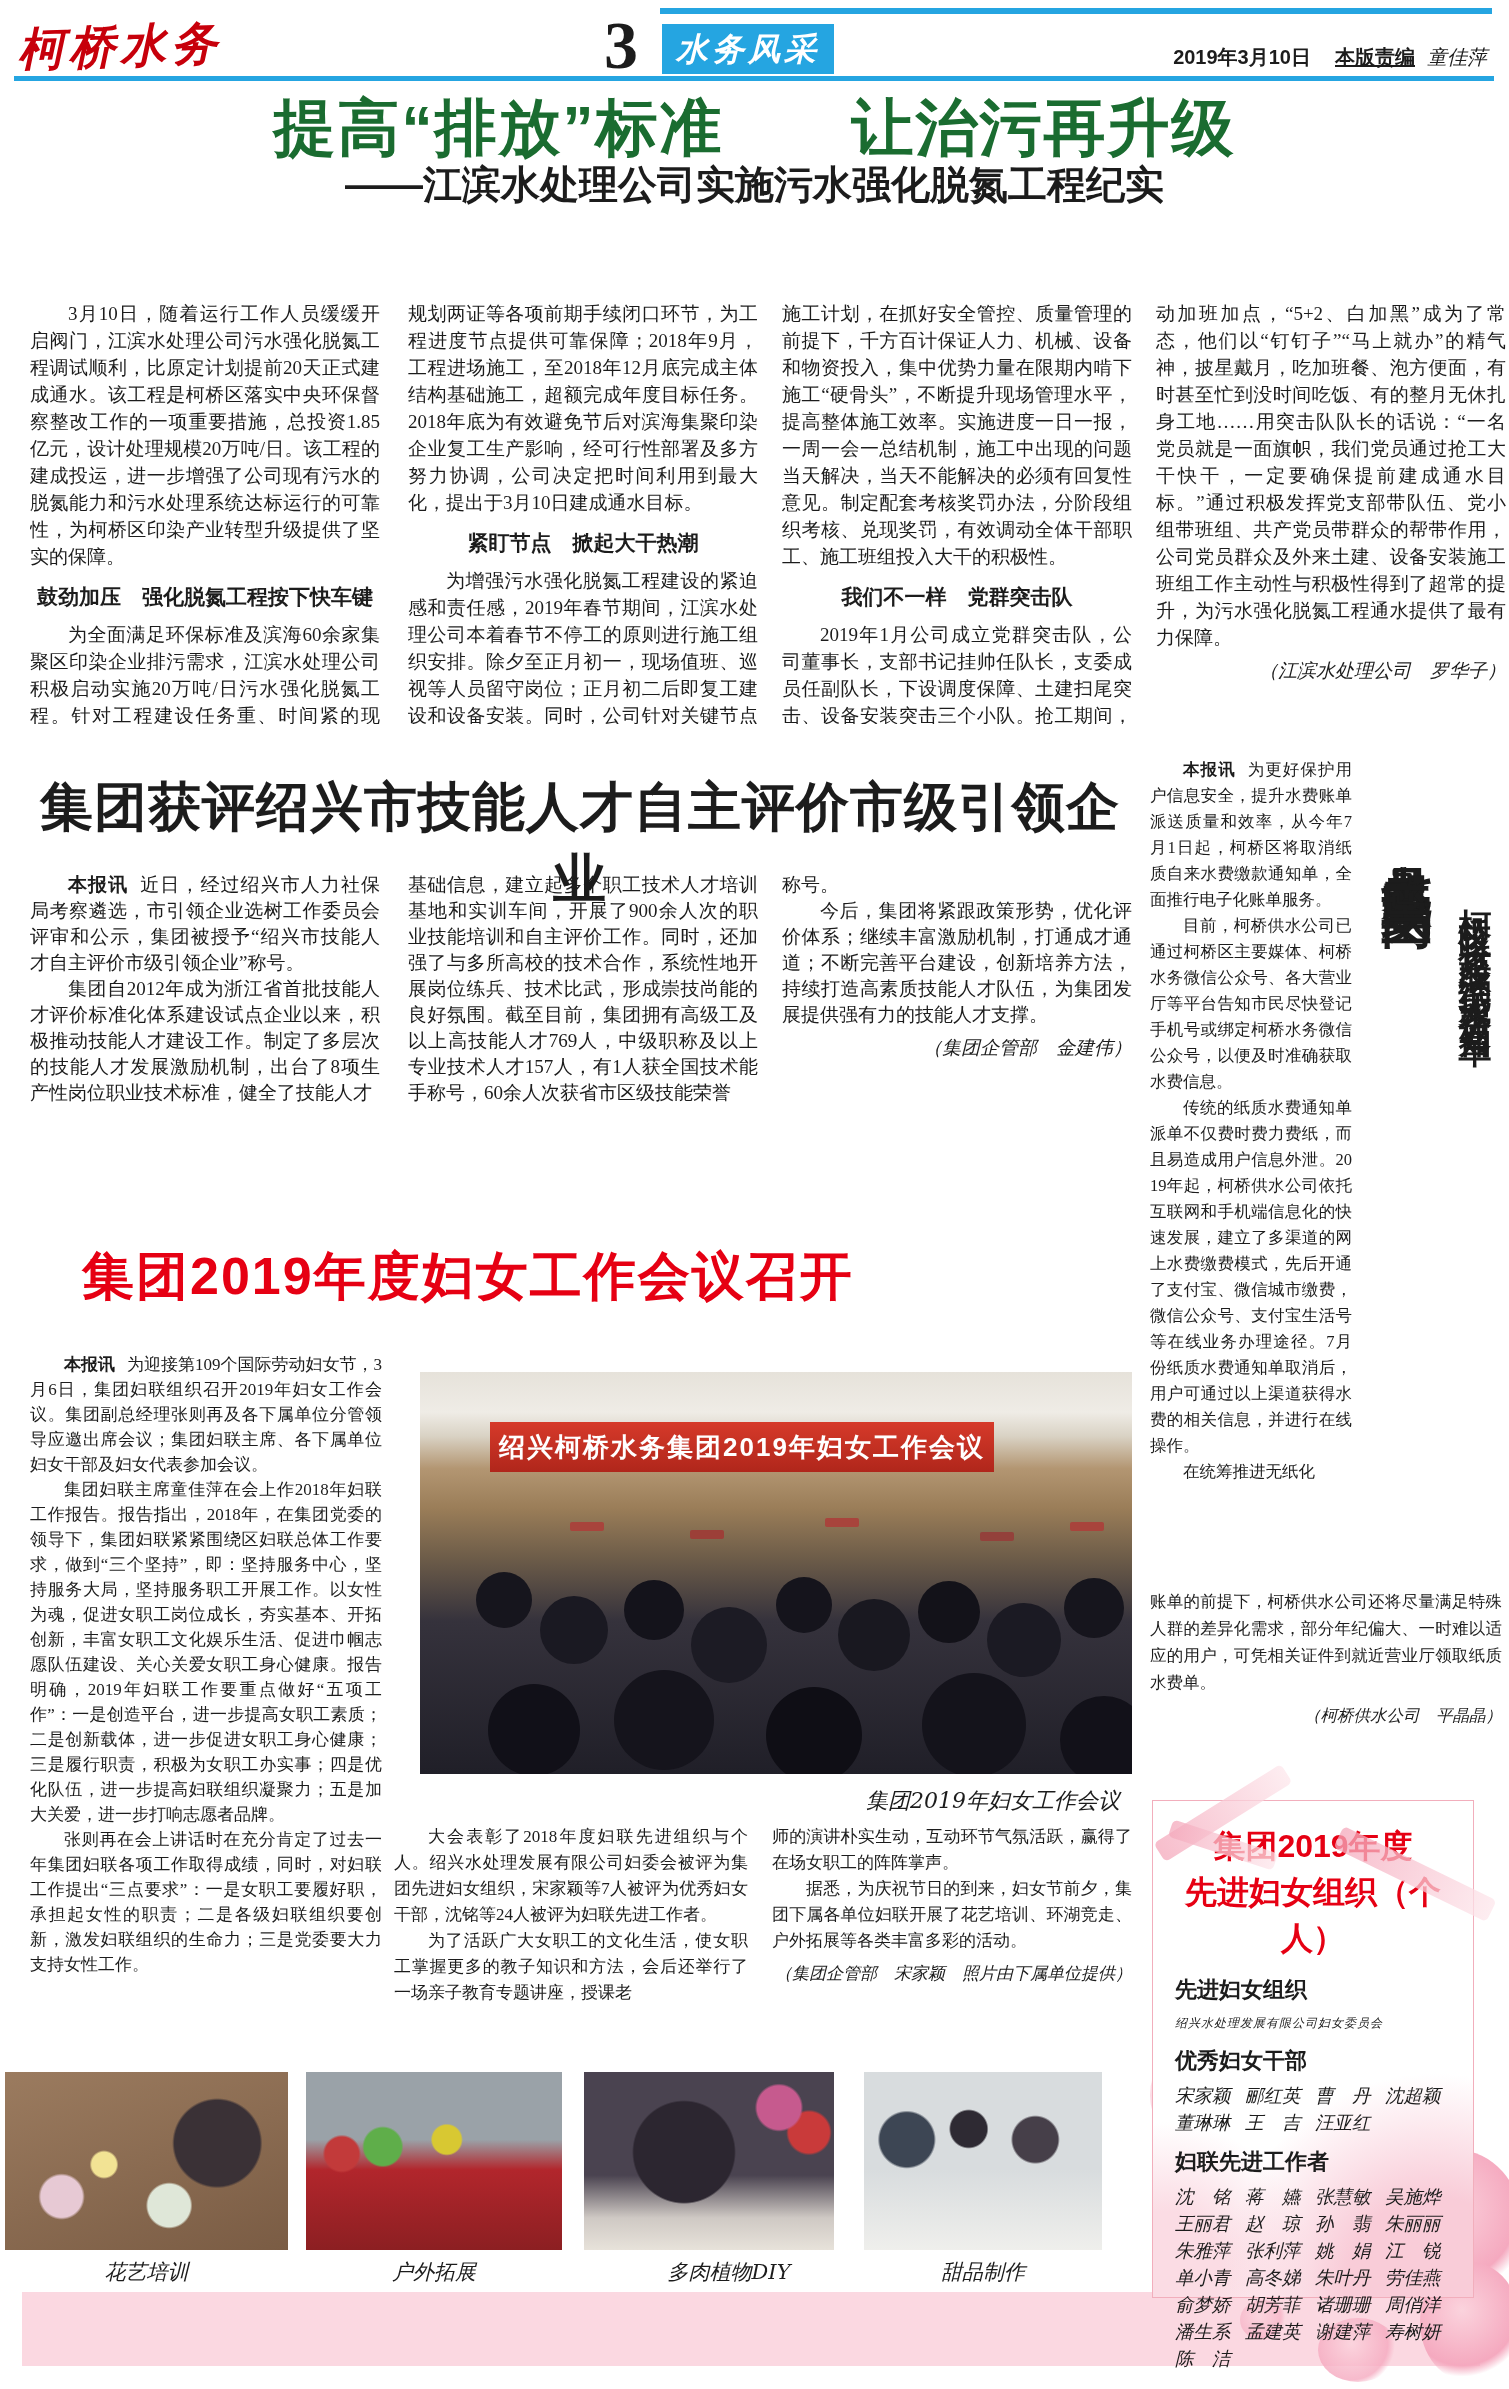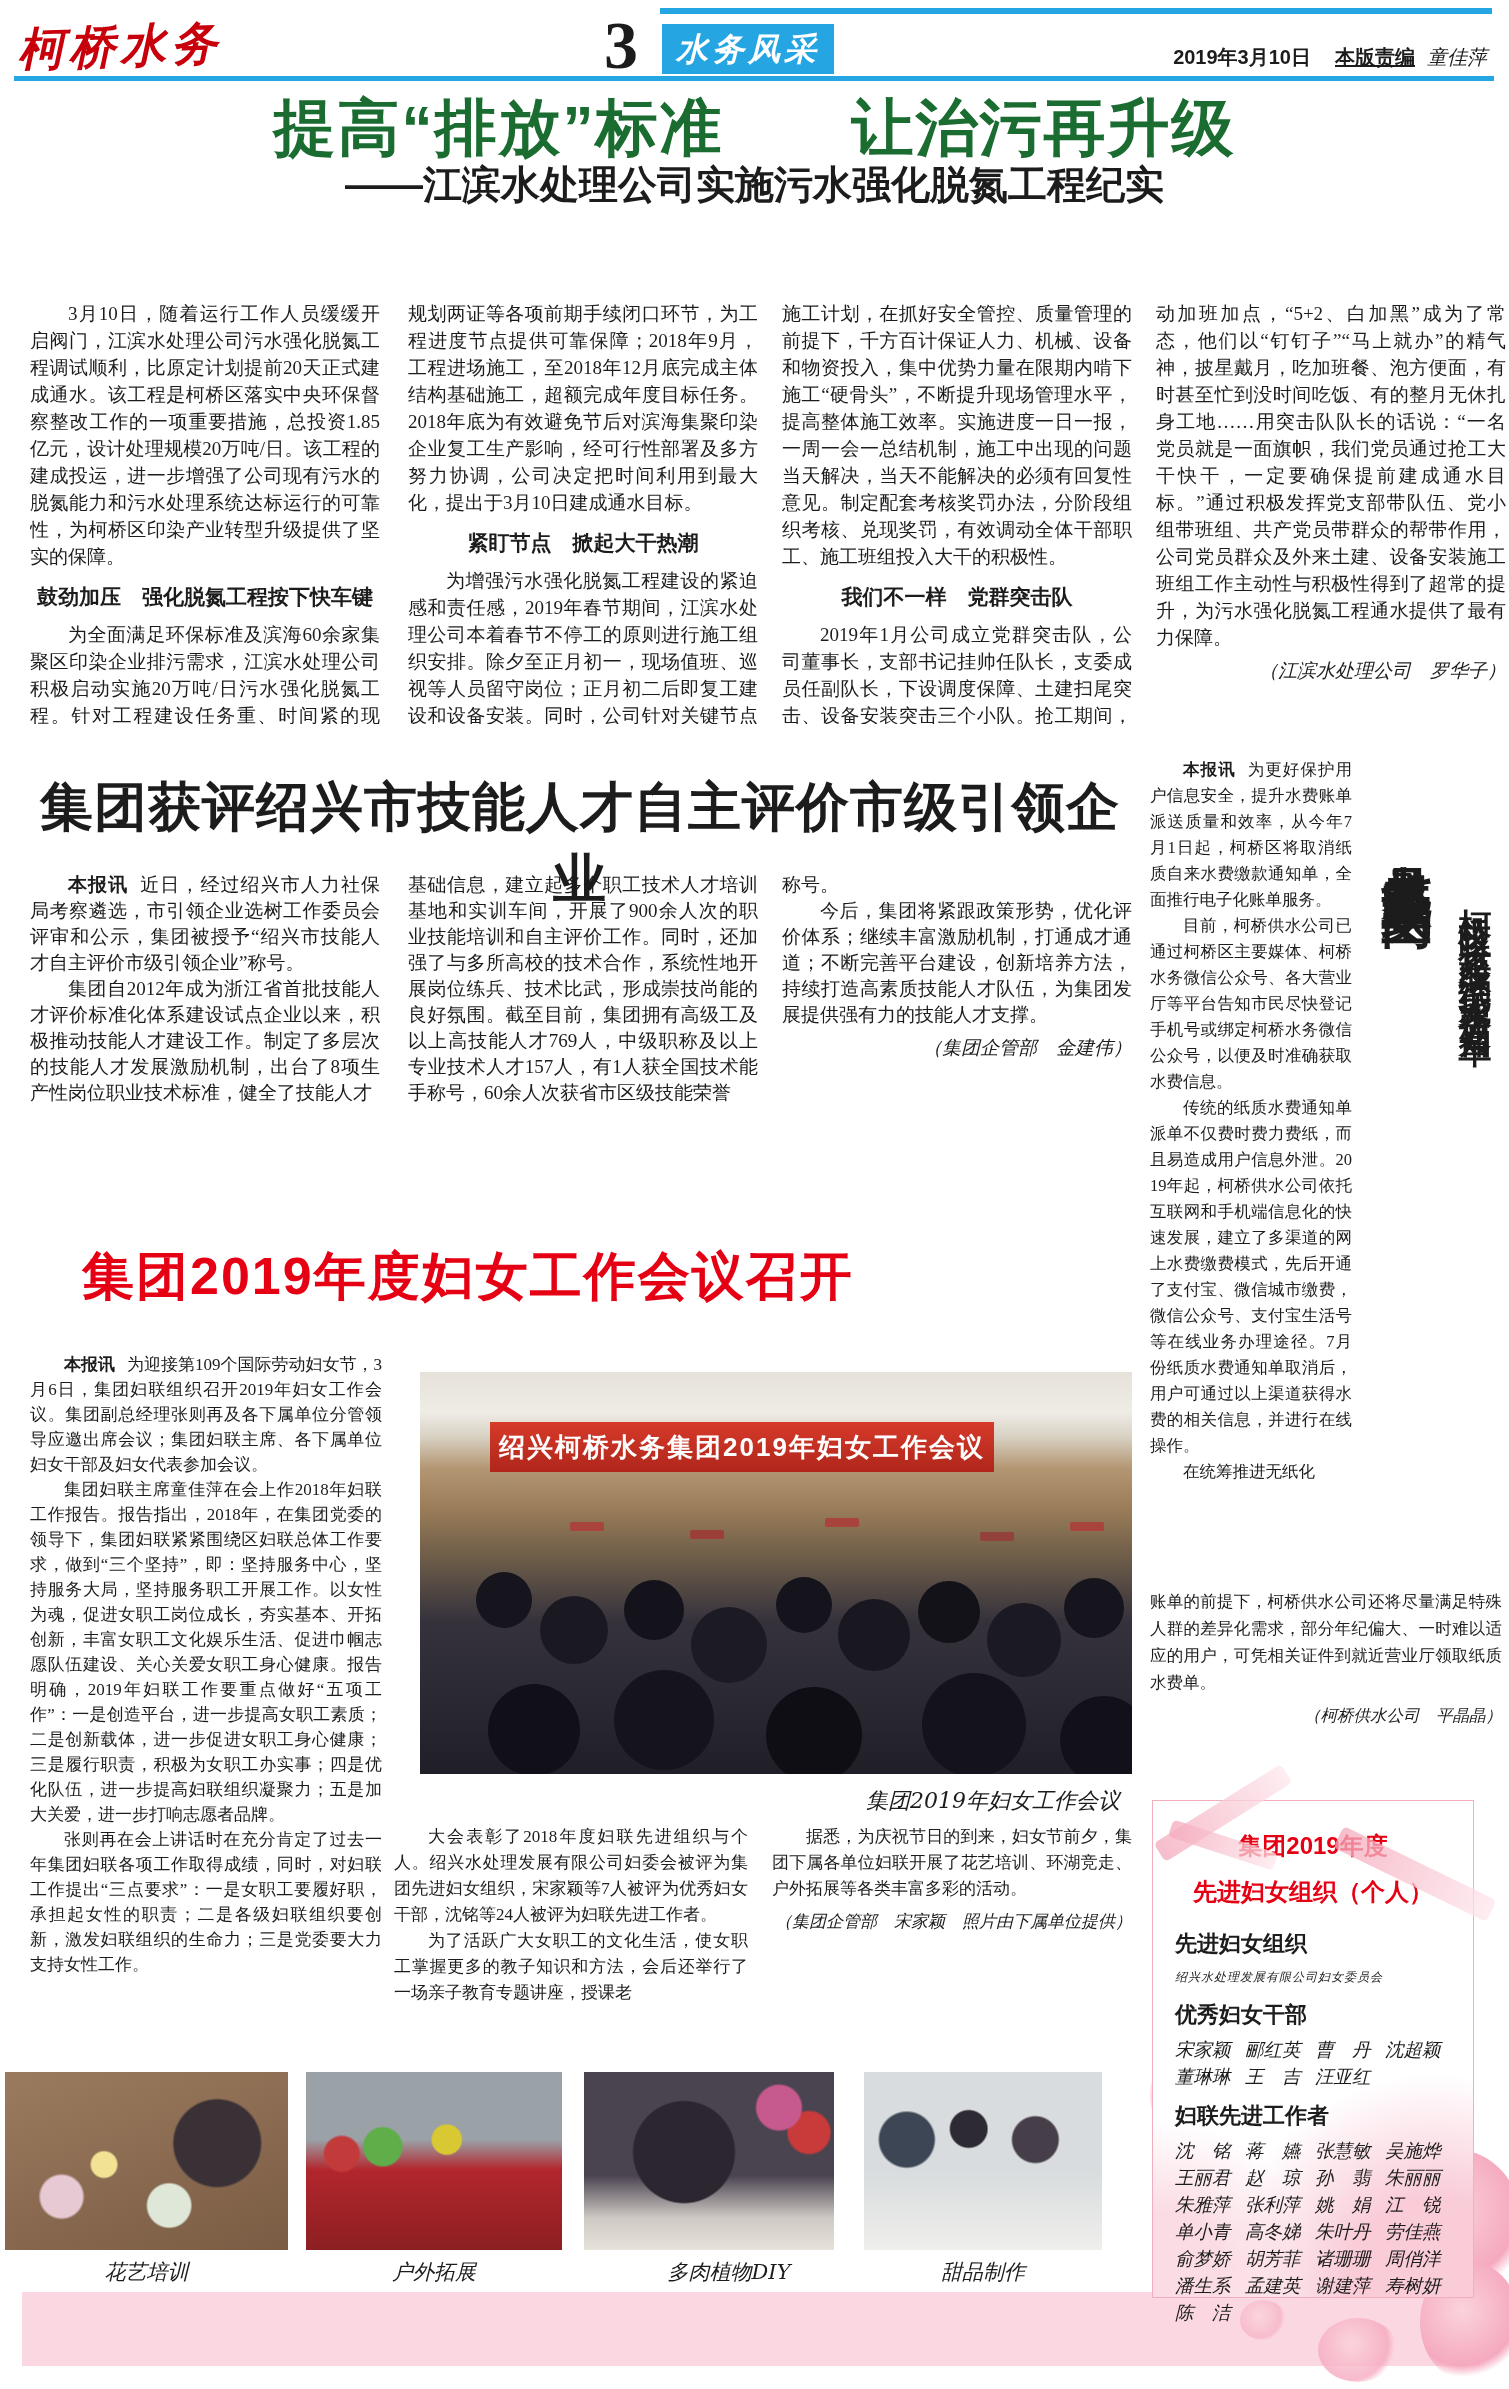--- a/index.html
+++ b/index.html
@@ -100,21 +100,21 @@
   .bcap{position:absolute;top:2258px;font-size:21px;font-style:italic;font-family:"DejaVu Serif",serif;text-align:center;}
   #bc1{left:5px;width:283px;} #bc2{left:306px;width:256px;} #bc3{left:604px;width:250px;} #bc4{left:864px;width:238px;}
   .pinkstrip{position:absolute;left:22px;top:2292px;width:1458px;height:74px;background:#fbd8e1;z-index:0;}
 
   
   .awards{position:absolute;left:1152px;top:1800px;width:322px;height:498px;z-index:2;border:1px solid #f2aebc;
         background:
           radial-gradient(circle at 88% 98%,#f9ccd8 0 16%,transparent 38%),
           radial-gradient(circle at 4% 94%,#fbdce4 0 10%,transparent 26%),#fff;
         padding:22px 22px 0;box-sizing:border-box;}
-  .aw-title{color:#e60013;font-weight:900;text-align:center;font-size:24px;line-height:46px;
+  .aw-title{color:#e60013;font-weight:900;text-align:center;font-size:32px;line-height:46px;
         font-family:"Liberation Sans",sans-serif;margin-bottom:14px;}
   .aw-head{font-size:22px;font-weight:bold;font-family:"Liberation Sans",sans-serif;margin:14px 0 10px;}
   .aw-org{font-size:12px;font-style:italic;font-family:"DejaVu Serif",serif;letter-spacing:1px;}
   .names-grid{display:grid;grid-template-columns:repeat(4,1fr);row-gap:7px;column-gap:4px;
         font-size:18.5px;font-style:italic;font-family:"DejaVu Serif",serif;line-height:20px;}
   .ribbon{position:absolute;background:linear-gradient(90deg,#f4a8bb,#fde7ec);border-radius:5px;opacity:.75;z-index:3;}
   #rb1{left:1148px;top:1802px;width:150px;height:22px;transform:rotate(-32deg);}
   #rb2{left:1168px;top:1836px;width:110px;height:18px;transform:rotate(18deg);}
   #rb3{left:1330px;top:1862px;width:170px;height:24px;transform:rotate(26deg);}
   .decor{position:absolute;border-radius:50%;z-index:1;
@@ -201,20 +201,21 @@
     <div class="chairs"></div>
     <div class="heads"></div>
   </div>
   <div class="photo-caption">集团2019年妇女工作会议</div>
 
   <div class="newscol" id="a3c2">
     <p class="body-p">大会表彰了2018年度妇联先进组织与个人。绍兴水处理发展有限公司妇委会被评为集团先进妇女组织，宋家颖等7人被评为优秀妇女干部，沈铭等24人被评为妇联先进工作者。</p>
     <p class="body-p">为了活跃广大女职工的文化生活，使女职工掌握更多的教子知识和方法，会后还举行了一场亲子教育专题讲座，授课老</p>
   </div>
   <div class="newscol" id="a3c3">
+    <p class="body-p noindent">师的演讲朴实生动，互动环节气氛活跃，赢得了在场女职工的阵阵掌声。</p>
     <p class="body-p">据悉，为庆祝节日的到来，妇女节前夕，集团下属各单位妇联开展了花艺培训、环湖竞走、户外拓展等各类丰富多彩的活动。</p>
     <p class="body-p byline">（集团企管部　宋家颖　照片由下属单位提供）</p>
   </div>
 
   <div class="bphoto" id="bp1"></div>
   <div class="bphoto" id="bp2"></div>
   <div class="bphoto" id="bp3"></div>
   <div class="bphoto" id="bp4"></div>
   <div class="bcap" id="bc1">花艺培训</div>
   <div class="bcap" id="bc2">户外拓展</div>

